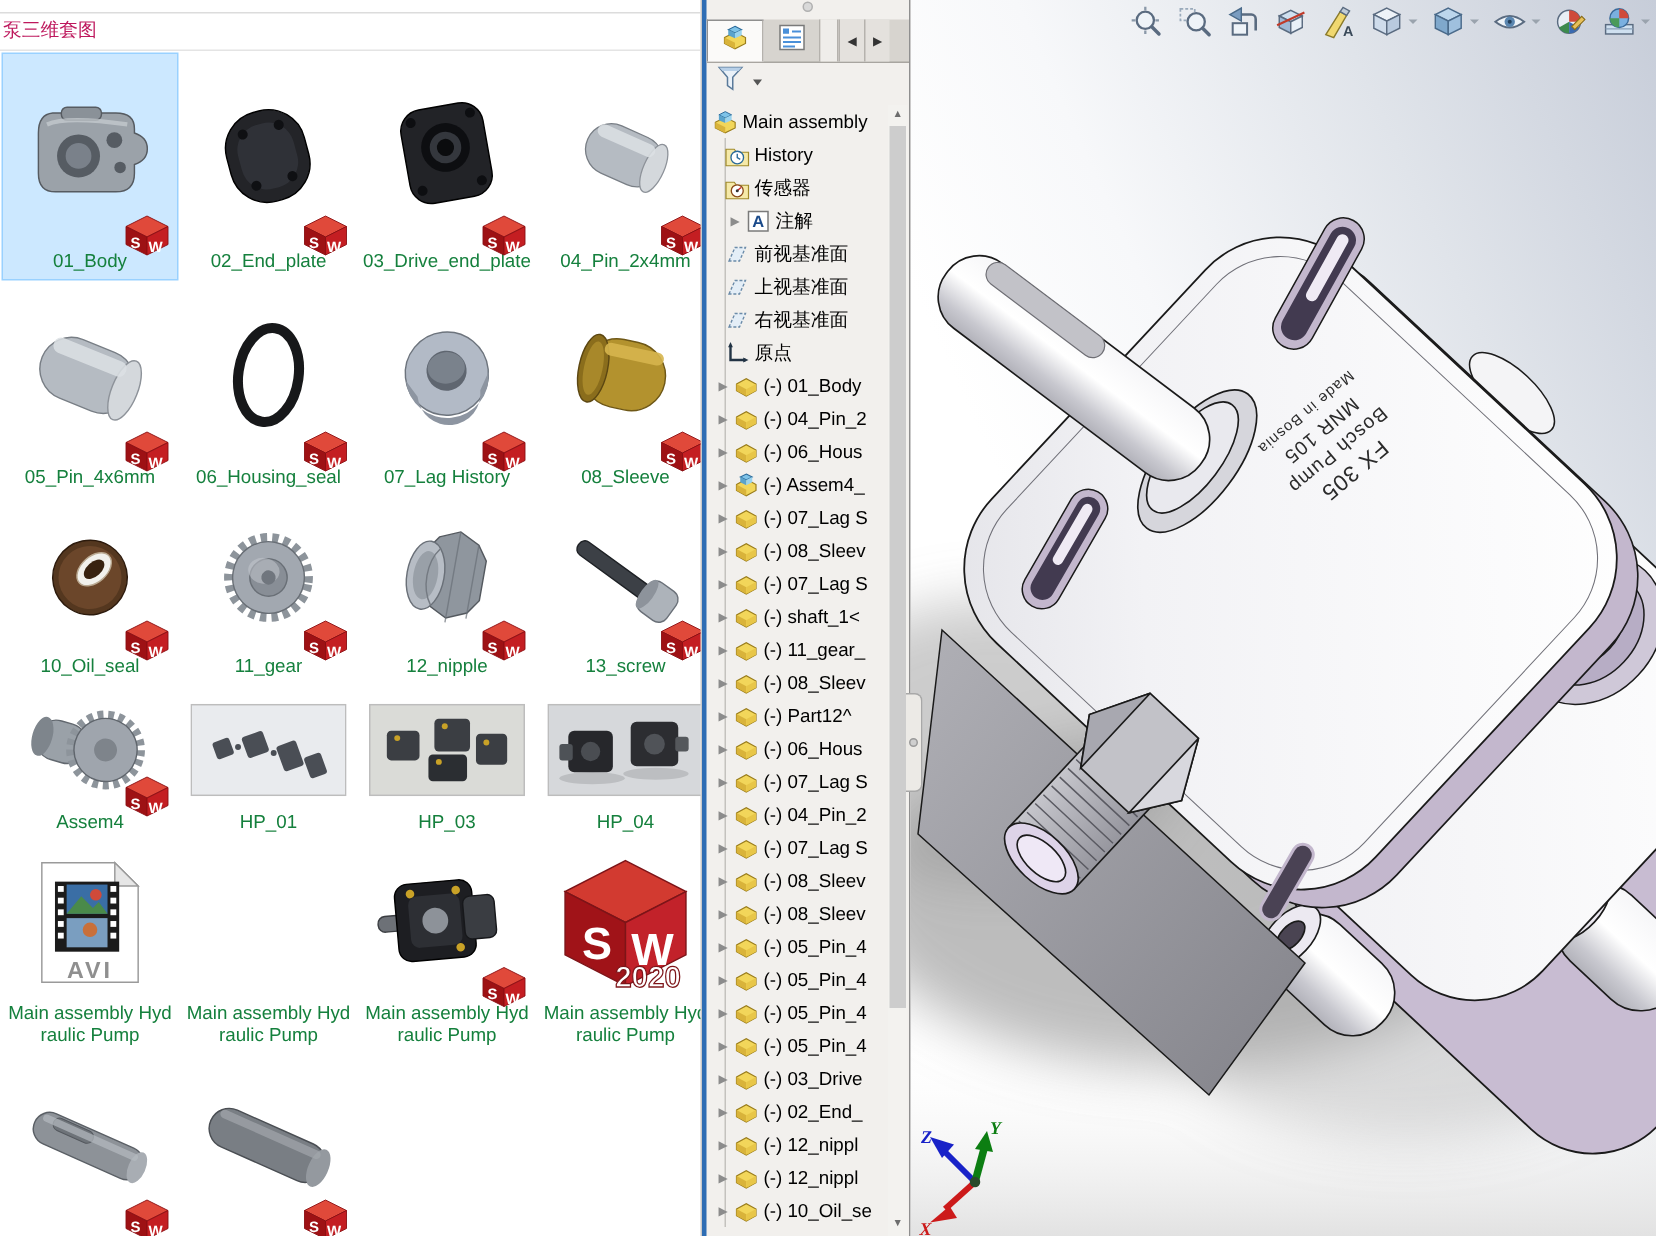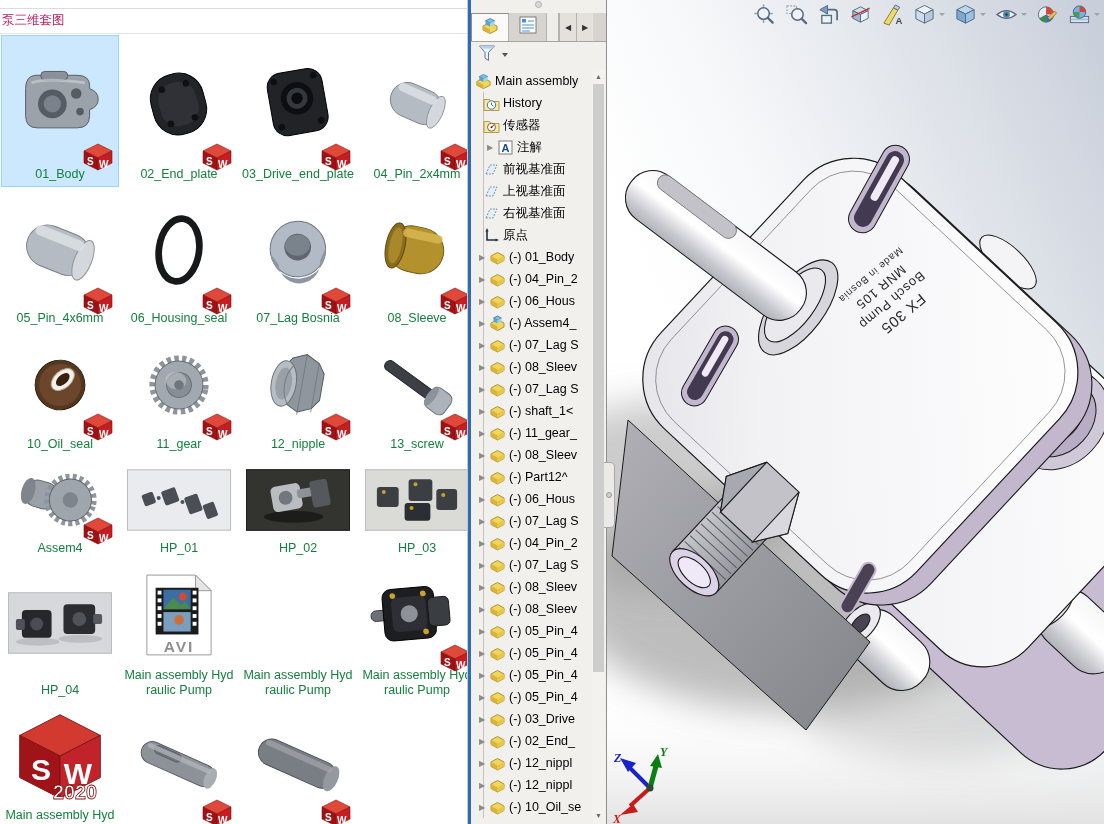--- a/index.html
+++ b/index.html
@@ -213,21 +213,21 @@
             <span class="sw-badge">
               <svg width="30" height="28" viewBox="0 0 30 28">
                 <polygon points="15,1 29,8 15,15 1,8" fill="#e0493a" stroke="#8a0f12" stroke-width=".6"></polygon>
                 <polygon points="1,8 15,15 15,27 1,20" fill="#9e1114" stroke="#8a0f12" stroke-width=".6"></polygon>
                 <polygon points="29,8 15,15 15,27 29,20" fill="#c41e22" stroke="#8a0f12" stroke-width=".6"></polygon>
                 <text x="4" y="22" font-size="10" font-weight="bold" fill="#fff" font-family="Liberation Sans,sans-serif">S</text>
                 <text x="16" y="25" font-size="10" font-weight="bold" fill="#fff" font-family="Liberation Sans,sans-serif">W</text>
               </svg>
             </span>
           </div>
-          <div class="flabel">07_Lag Bosnia</div>
+          <div class="flabel">07_Lag History</div>
         </div>
         <div class="cell">
           <div class="thumbwrap">
             <svg width="96" height="86" viewBox="0 0 100 90">
               <g transform="rotate(12 50 45)">
                 <rect x="20" y="21" width="58" height="48" rx="24" fill="#b3922e" stroke="#6e5716"></rect>
                 <ellipse cx="27" cy="45" rx="10" ry="24" fill="#8a6d1c" stroke="#5c4712"></ellipse>
                 <ellipse cx="27" cy="45" rx="6.5" ry="19" fill="#a8882a"></ellipse>
                 <rect x="32" y="25" width="42" height="9" rx="4.5" fill="#d6b54e" opacity=".9"></rect>
               </g>
@@ -365,36 +365,20 @@
                 <rect x="16" y="24" width="12" height="12" rx="2" transform="rotate(-20 22 30)"></rect>
                 <rect x="36" y="20" width="15" height="15" rx="2" transform="rotate(-20 43 27)"></rect>
                 <circle cx="32" cy="29" r="2"></circle>
                 <circle cx="56" cy="33" r="2"></circle>
                 <rect x="60" y="26" width="14" height="18" rx="2" transform="rotate(-20 67 35)"></rect>
                 <rect x="78" y="34" width="12" height="15" rx="2" transform="rotate(-20 84 41)"></rect>
               </g>
             </svg>
           </div>
           <div class="flabel">HP_01</div>
-        </div>
-        <div class="cell">
-          <div class="thumbwrap">
-            <svg width="104" height="62" viewBox="0 0 105 62">
-              <rect width="105" height="62" fill="#33332f"></rect>
-              <rect x="0.5" y="0.5" width="104" height="61" fill="none" stroke="#1e1e1c"></rect>
-              <ellipse cx="48" cy="48" rx="30" ry="6" fill="#1c1c1a"></ellipse>
-              <g transform="rotate(-10 50 28)">
-                <rect x="26" y="14" width="30" height="26" rx="5" fill="#b9bcc0"></rect>
-                <rect x="52" y="21" width="20" height="9" rx="3" fill="#8e9296"></rect>
-                <rect x="66" y="15" width="18" height="27" rx="3" fill="#55585c"></rect>
-                <circle cx="40" cy="27" r="7" fill="#73777b"></circle>
-              </g>
-            </svg>
-          </div>
-          <div class="flabel">HP_02</div>
         </div>
         <div class="cell">
           <div class="thumbwrap">
             <svg width="104" height="62" viewBox="0 0 105 62">
               <rect width="105" height="62" fill="#dadbd7"></rect>
               <rect x="0.5" y="0.5" width="104" height="61" fill="none" stroke="#bdbdbd"></rect>
               <g fill="#3b3e43">
                 <rect x="12" y="18" width="22" height="20" rx="3"></rect>
                 <rect x="44" y="10" width="24" height="22" rx="3"></rect>
                 <rect x="72" y="20" width="21" height="21" rx="3"></rect>

